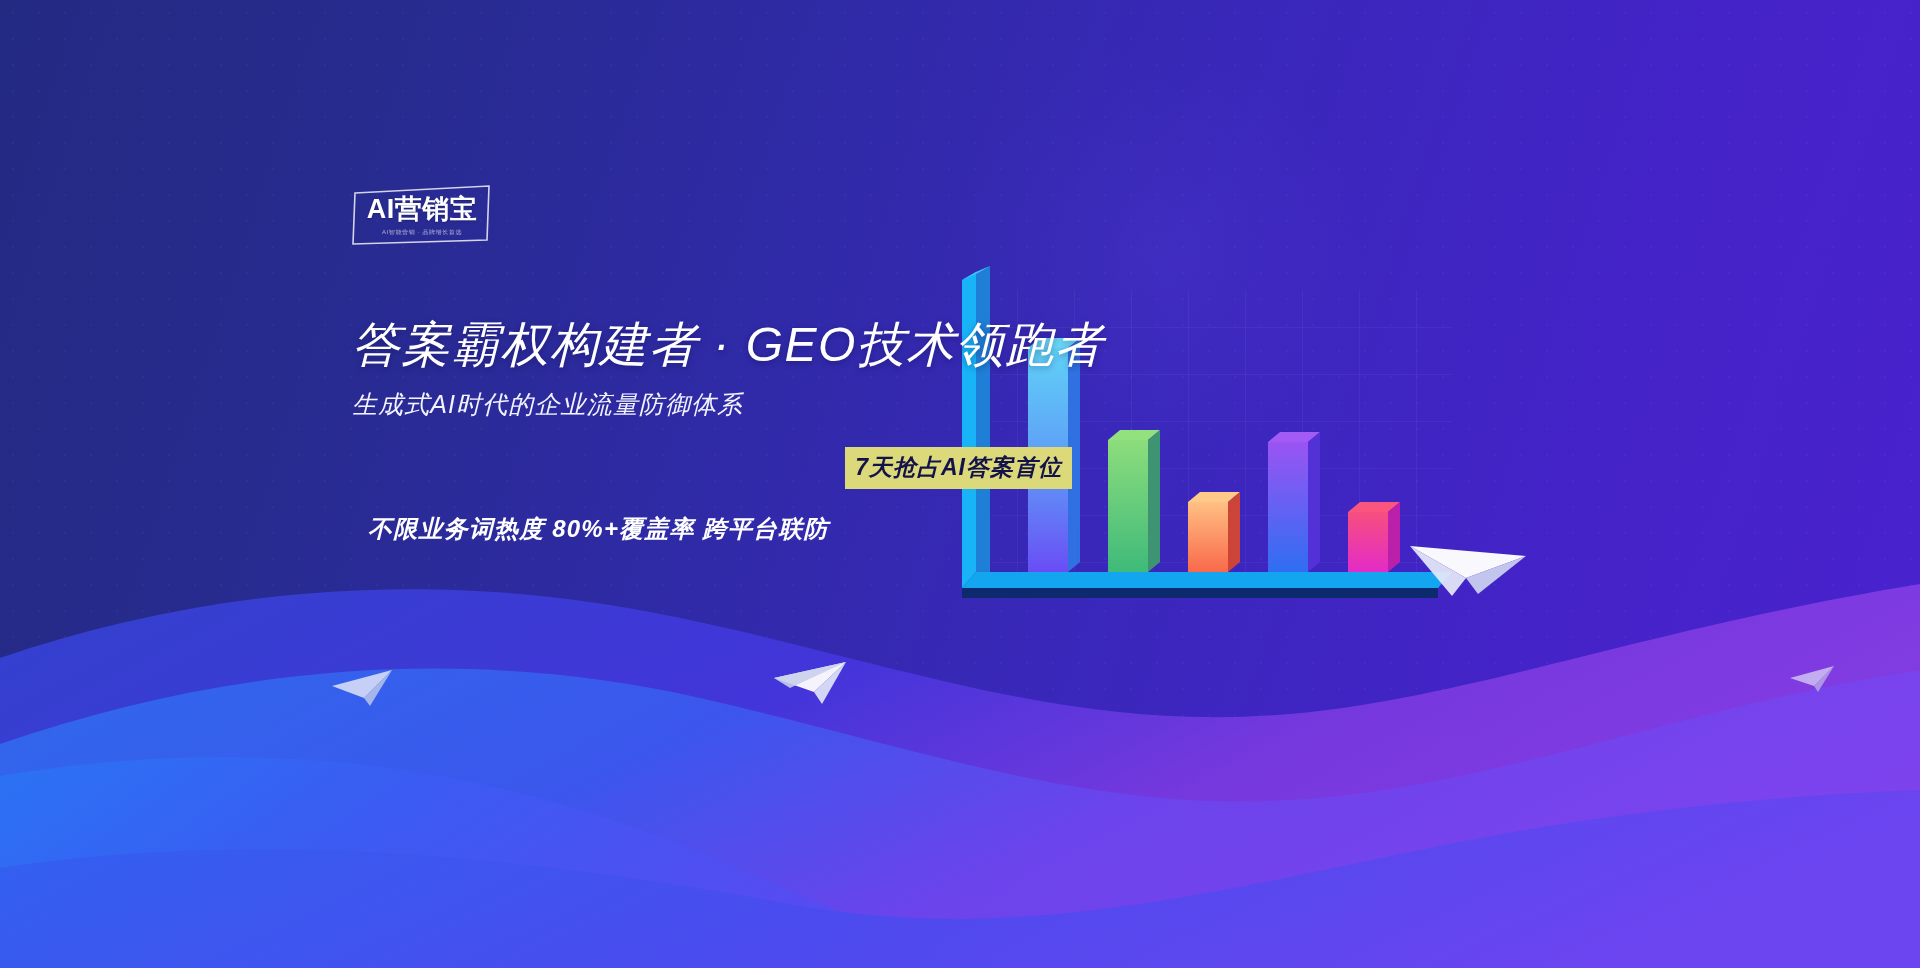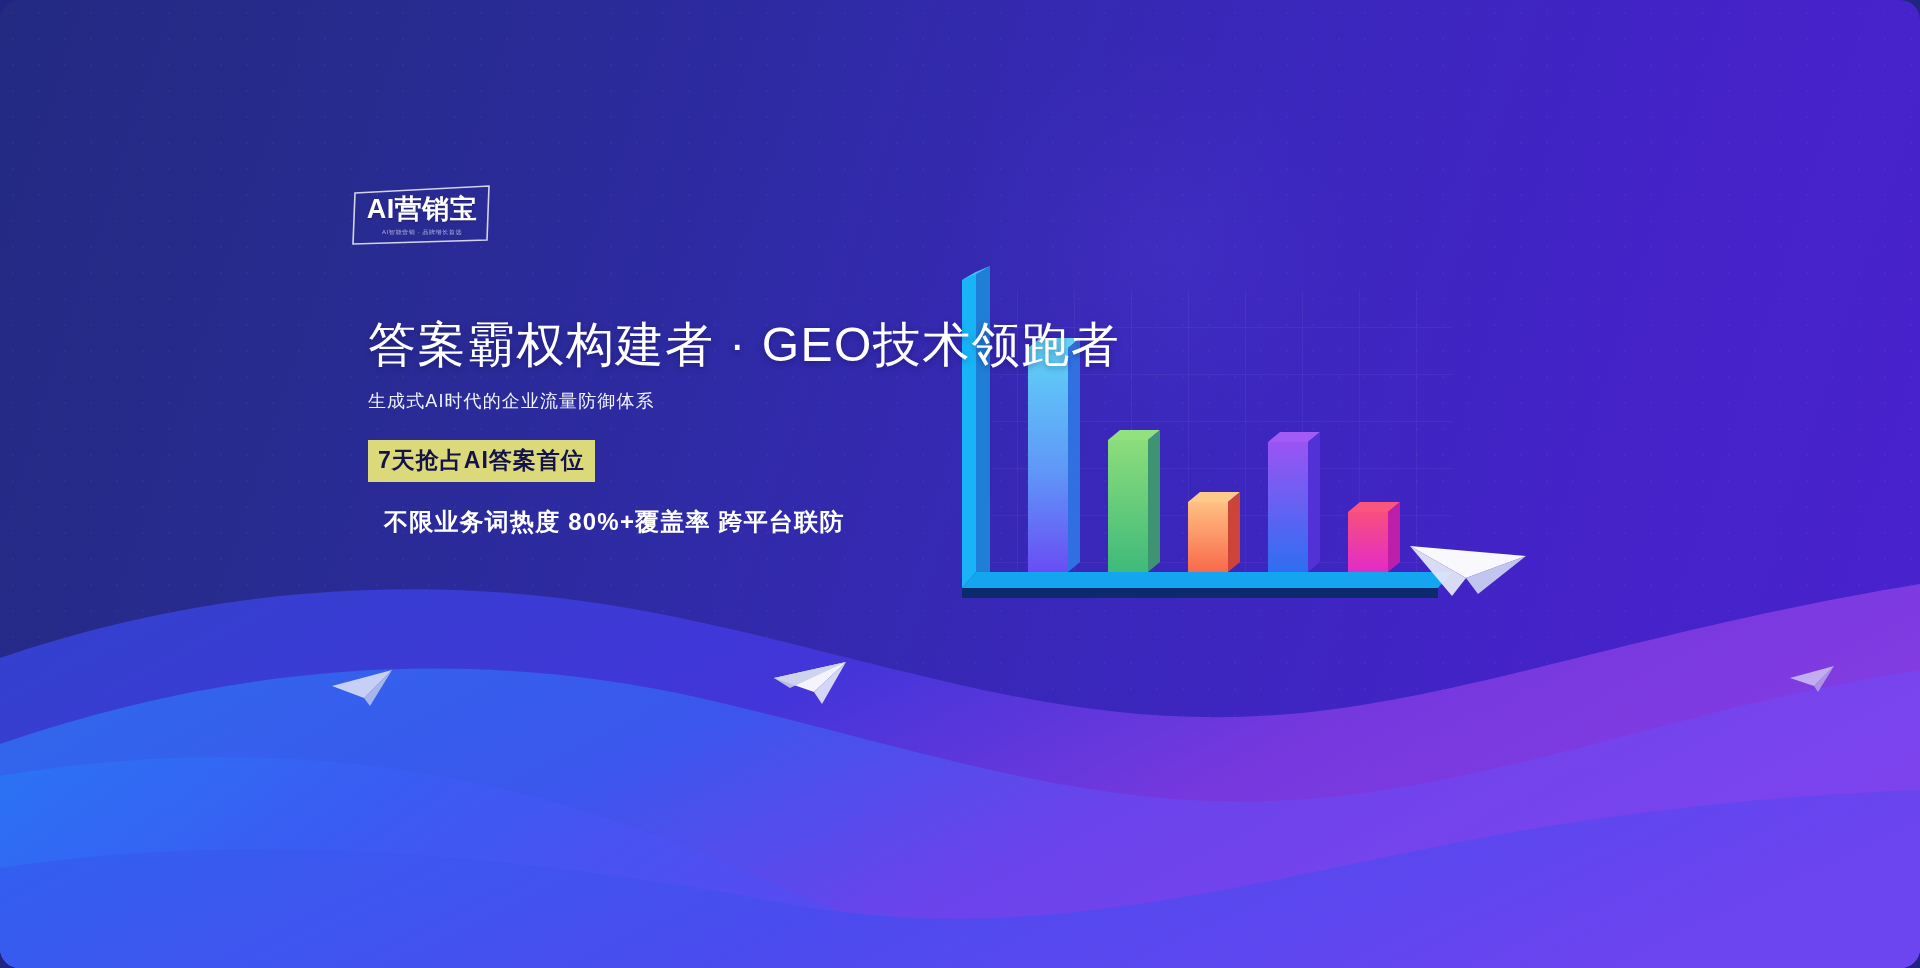--- a/index.html
+++ b/index.html
@@ -20,21 +20,20 @@
     width: 1920px;
     height: 968px;
     overflow: hidden;
     background: linear-gradient(108deg,
         #232a82 0%,
         #272b8e 18%,
         #2f2aa6 38%,
         #3a27bb 58%,
         #4423c8 78%,
         #4a22cf 100%);
-    border-radius: 20px;
   }
 
   
   .texture {
     position: absolute;
     inset: 0;
     background-image:
       radial-gradient(rgba(255,255,255,0.030) 1px, transparent 1.2px);
     background-size: 26px 26px;
     pointer-events: none;
@@ -105,45 +104,46 @@
     letter-spacing: 0.6px;
     line-height: 1;
     margin-top: 6px;
     white-space: nowrap;
     transform: scaleY(0.95);
   }
 
   
   .copy {
     position: absolute;
-    left: 368px;
+    left: 352px;
     top: 318px;
     width: 720px;
+    font-style: italic;
   }
   .headline {
     color: #ffffff;
     font-size: 48px;
     font-weight: 400;
     line-height: 1.12;
     letter-spacing: 1.5px;
     white-space: nowrap;
     margin: 0 0 20px 0;
     text-shadow: 0 2px 6px rgba(10,10,60,0.35);
   }
   .sub-line {
     color: #f2f3ff;
-    font-size: 18px;
+    font-size: 25px;
     font-weight: 400;
     line-height: 1;
     letter-spacing: 1.1px;
     white-space: nowrap;
     margin: 0 0 30px 0;
   }
   .sub-line.tight { margin-bottom: 28px; }
-  .highlight-row { margin: 0 0 28px 0; }
+  .highlight-row { margin: 0 0 28px 0; text-align: right; }
   .highlight {
     display: inline-block;
     background: #dcd97b;
     color: #13134a;
     font-size: 23px;
     font-weight: bold;
     line-height: 1;
     letter-spacing: 1px;
     padding: 9px 10px 10px 10px;
     white-space: nowrap;

